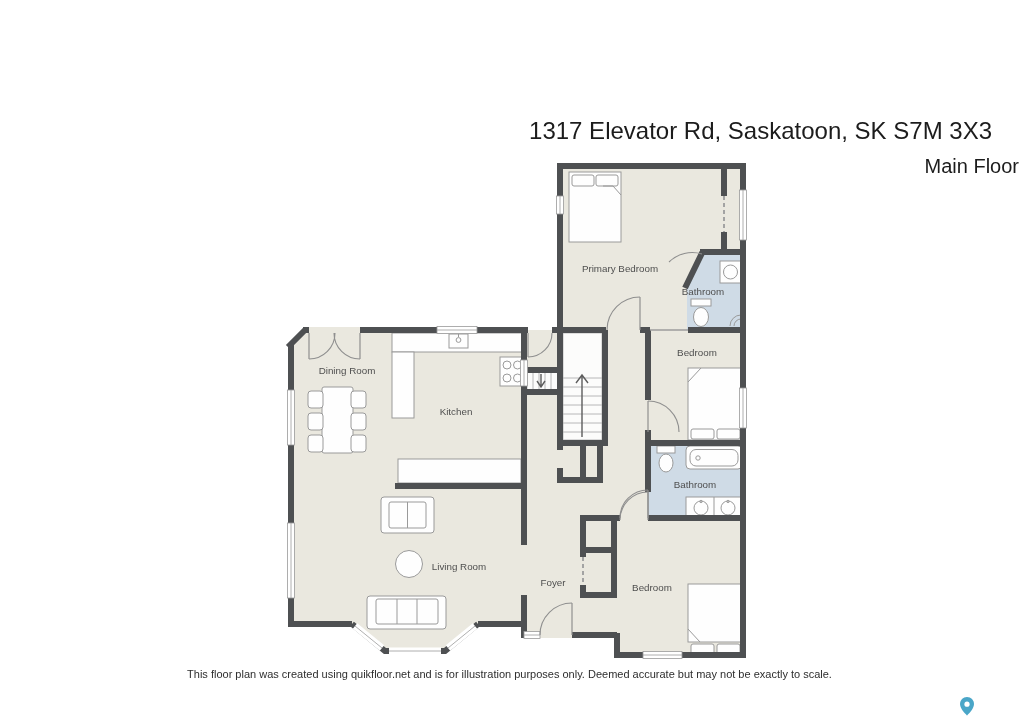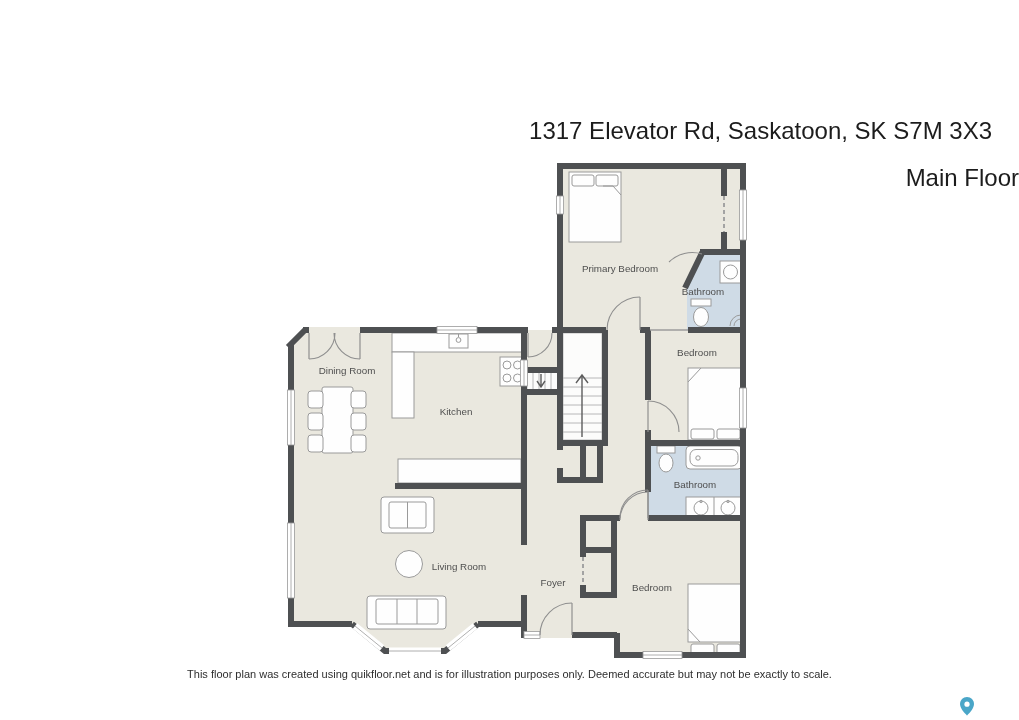--- a/index.html
+++ b/index.html
@@ -3,21 +3,21 @@
 <meta charset="utf-8">
 <style>
   html,body{margin:0;padding:0}
   body{
     width:1019px;height:720px;position:relative;overflow:hidden;
     background:var(--page,#ffffff);
     font-family:"Liberation Sans", sans-serif;
   }
   .titles{position:absolute;top:117px;left:0;width:100%;text-align:right;color:var(--title,#1c1c1c)}
   .title{font-size:24px;line-height:1.15;transform:translateX(-27px)}
-  .subtitle{font-size:24px;margin-top:19px}
+  .subtitle{font-size:20px;margin-top:10px}
   .disclaimer{position:absolute;top:668px;left:0;width:100%;text-align:center;font-size:11px;color:#2e2e2e}
   svg.plan{position:absolute;left:0;top:0}
   .floor{fill:var(--floor,#eae8df)}
   .bath{fill:var(--bath,#cfdbe6)}
   .whitebg{fill:#fcfcfb;stroke:#aeaeae;stroke-width:.8}
   .wall{stroke:var(--wall,#4e5052);stroke-width:6;fill:none}
   .fix{fill:#fefefe;stroke:var(--fixstroke,#9a9a9a);stroke-width:1}
   .fixline{stroke:var(--fixstroke,#9a9a9a);stroke-width:1;fill:none}
   .tread{stroke:#b0b0b0;stroke-width:.9}
   .arrow{stroke:#5d5d5d;stroke-width:1.4;fill:none}

